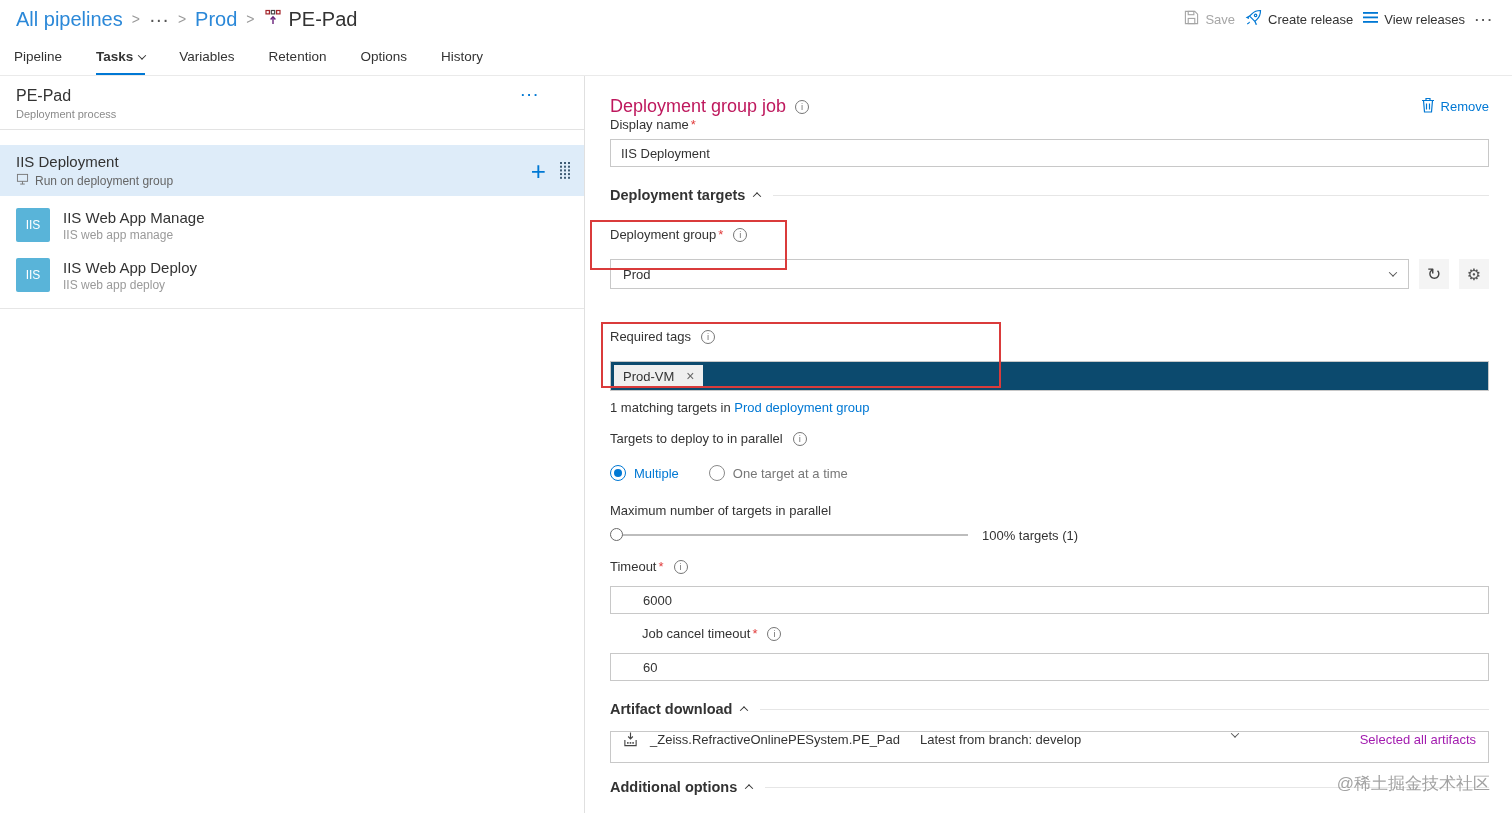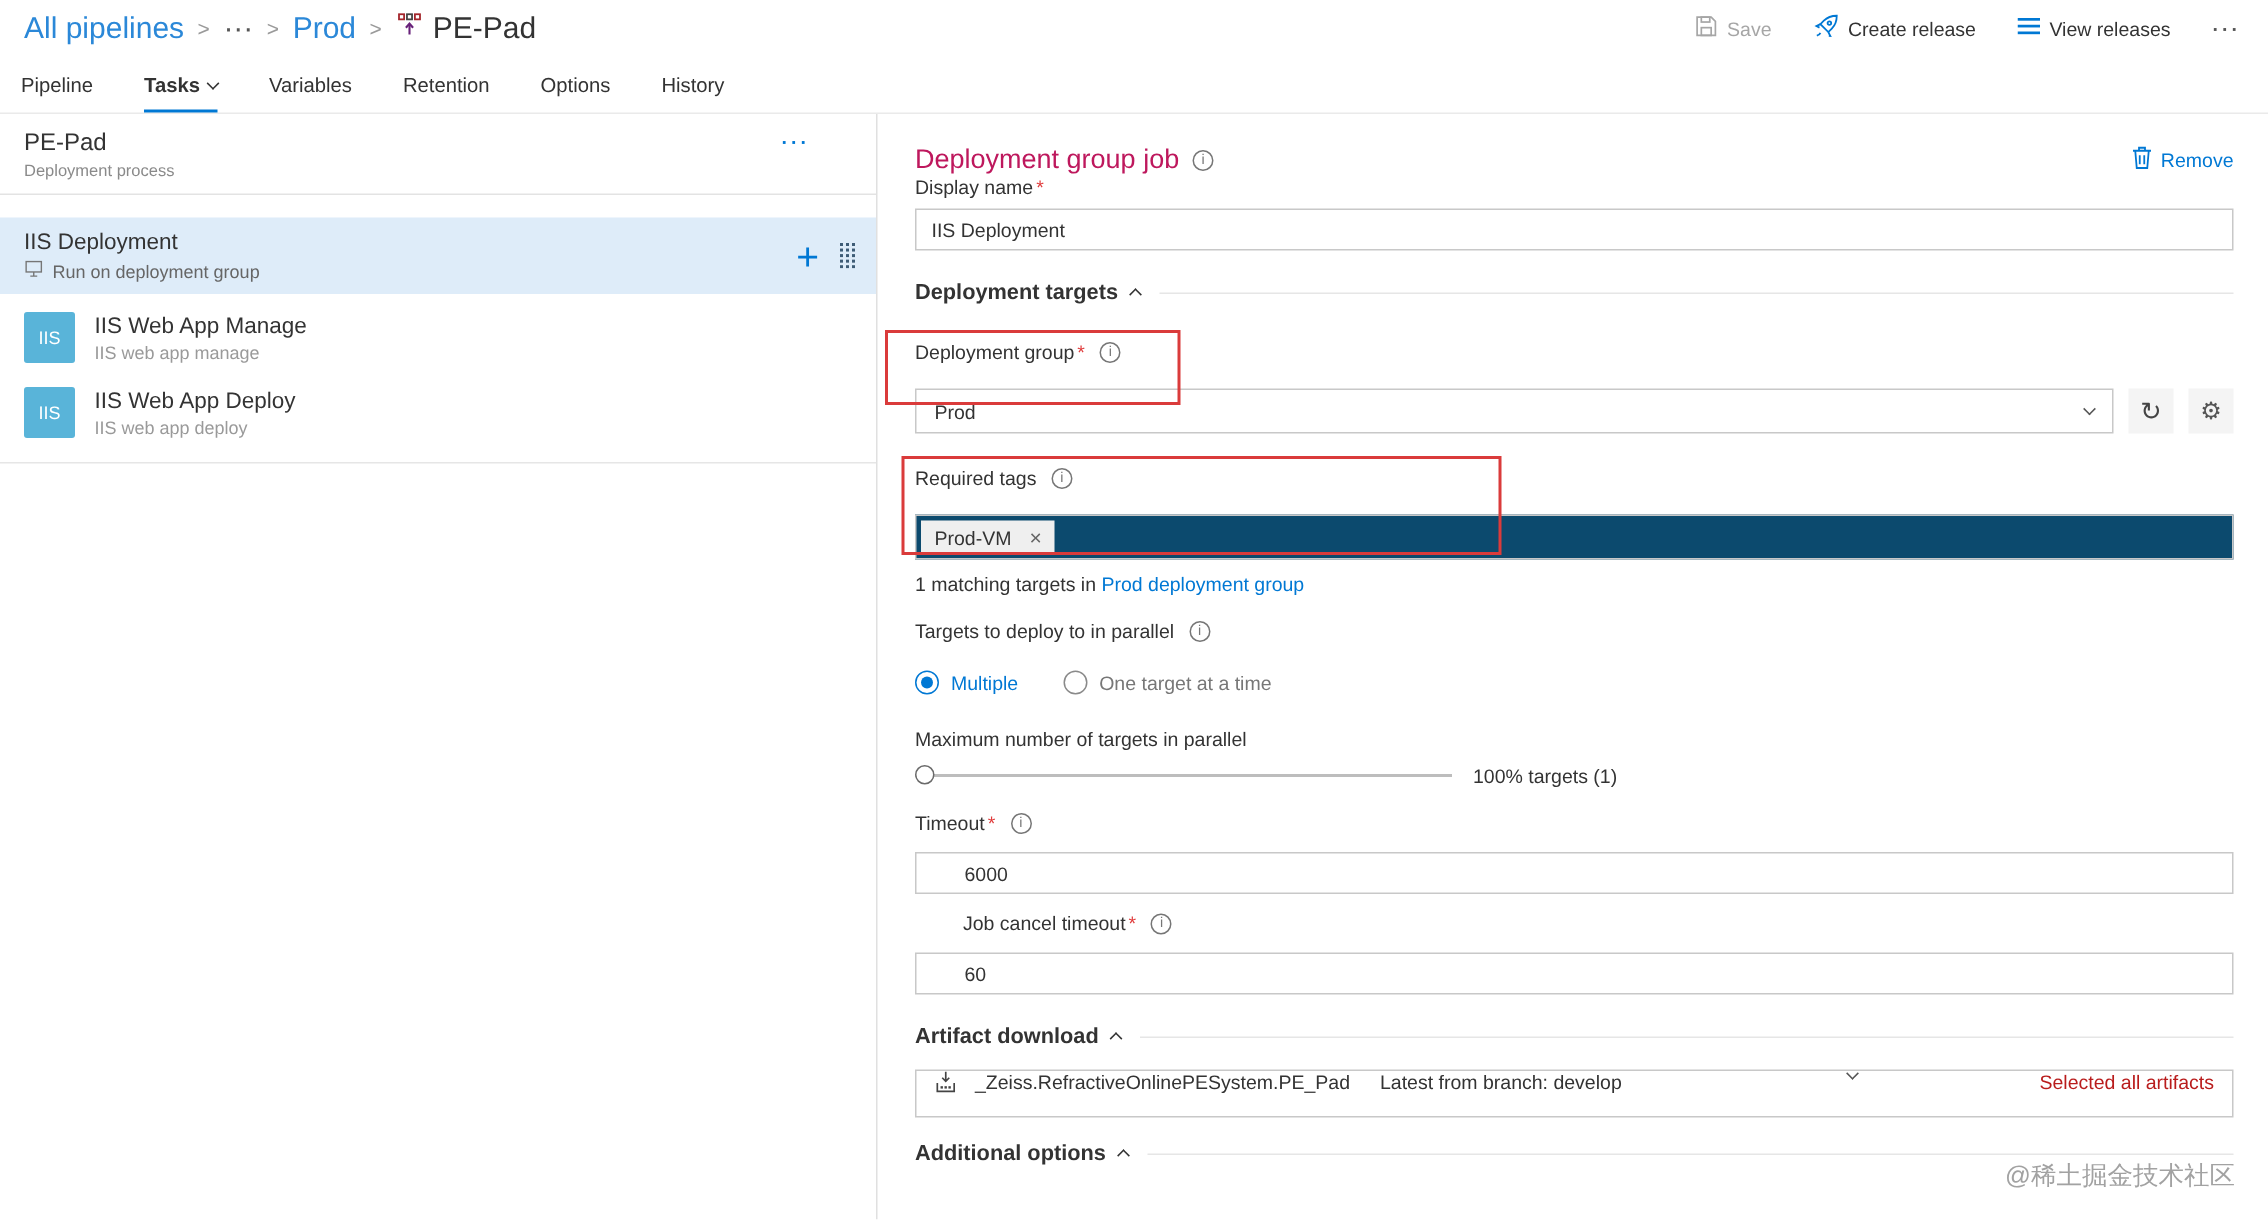--- a/index.html
+++ b/index.html
@@ -6,21 +6,21 @@
   html,body { width:1512px; height:813px; overflow:hidden; background:#fff;
     font-family:"Liberation Sans", sans-serif; color:#333; }
 
   
   .top-bar{ height:38px; display:flex; align-items:center; justify-content:space-between; padding:0 18px 0 16px; }
   .crumbs{ display:flex; align-items:center; gap:9px; font-size:20px; }
   .crumb-link{ color:#2b88d8; cursor:pointer; text-decoration:none; }
   .crumb-sep{ color:#9a9a9a; font-size:14px; }
   .crumb-sep::before{ content:">"; }
   .crumb-current{ color:#333; display:flex; align-items:center; gap:7px; }
-  .cmds{ display:flex; align-items:center; gap:28px; font-size:13px; }
+  .cmds{ display:flex; align-items:center; gap:10px; font-size:13px; }
   .cmd{ display:flex; align-items:center; gap:6px; cursor:pointer; color:#333; }
   .cmd.disabled{ color:#a6a6a6; cursor:default; }
   .more-dots{ color:#555; font-weight:bold; letter-spacing:2px; font-size:13px; cursor:pointer; }
 
   
   .tab-bar{ height:38px; display:flex; align-items:stretch; gap:34px; padding:0 14px; border-bottom:1px solid #eaeaea; }
   .tab{ display:flex; align-items:center; gap:6px; font-size:13.5px; color:#333; cursor:pointer; position:relative; }
   .tab.active{ font-weight:700; }
   .tab.active::after{ content:""; position:absolute; left:0; right:0; bottom:0; height:2px; background:#0078d4; }
   .chv{ display:inline-block; width:6px; height:6px; border-right:1.5px solid currentColor; border-bottom:1.5px solid currentColor; transform:rotate(45deg) translate(-1px,-1px); }
@@ -64,21 +64,21 @@
   .annot-dg{ left:-20px; top:-7px; width:197px; height:50px; }
   .annot-rt{ left:-9px; top:-7px; width:400px; height:66px; }
 
   .dg-row{ display:flex; align-items:center; gap:10px; margin-top:17px; }
   .select-box{ flex:1; height:30px; border:1px solid #c8c8c8; display:flex; align-items:center; justify-content:space-between; padding:0 12px; font-size:13px; cursor:pointer; background:#fff; }
   .select-box .chv{ color:#555; }
   .sq-btn{ width:30px; height:30px; background:#f4f4f4; border:none; display:flex; align-items:center; justify-content:center; cursor:pointer; font-size:16px; color:#444; }
   .refresh-glyph::before{ content:"\21BB"; font-size:17px; }
   .gear-glyph::before{ content:"\2699"; font-size:16px; color:#555; }
 
-  .rt-group{ position:relative; margin-top:22px; }
+  .rt-group{ position:relative; margin-top:40px; }
   .tag-input{ margin-top:17px; height:30px; border:1px solid #c8c8c8; display:flex; align-items:center; padding:0 3px; background:#0c4a6e; }
   .tag-chip{ background:#efefef; font-size:13px; color:#333; display:inline-flex; align-items:center; gap:12px; padding:4px 9px; cursor:default; }
   .tag-x{ color:#666; font-size:14px; cursor:pointer; line-height:1; }
   .tag-x::before{ content:"\00D7"; }
 
   .match-line{ font-size:13px; margin-top:9px; color:#333; }
   .match-line a{ color:#0078d4; text-decoration:none; cursor:pointer; }
 
   .radio-row{ display:flex; align-items:center; gap:30px; margin-top:19px; }
   .radio{ display:flex; align-items:center; gap:8px; font-size:13px; cursor:pointer; }
@@ -95,21 +95,21 @@
   .slider-val{ font-size:13px; color:#333; }
 
   .mt22{ margin-top:22px; } .mt16{ margin-top:16px; } .mt12{ margin-top:12px;padding-left:32px; }
   .mt20{ margin-top:20px; }
 
   .artifact-box{ margin-top:14px; height:32px; border:1px solid #c8c8c8; display:flex; padding:0 12px; font-size:13px; gap:12px; }
   .artifact-name{ width:258px; color:#333; }
   .artifact-branch{ width:300px; color:#333; }
   .artifact-box .chv{ color:#555; }
   .artifact-spacer{ flex:1; }
-  .artifact-selected{ color:#b91c1c; }
+  .artifact-selected{ color:#a21caf; }
 
   .watermark{ position:absolute; right:22px; bottom:18px; font-size:17px; color:#8b8b8b; opacity:.8; pointer-events:none; z-index:9; }
 
   .gripper{ cursor:grab; display:flex; }
 </style>
 </head>
 <body>
 
 <div class="top-bar">
   <div class="crumbs">

